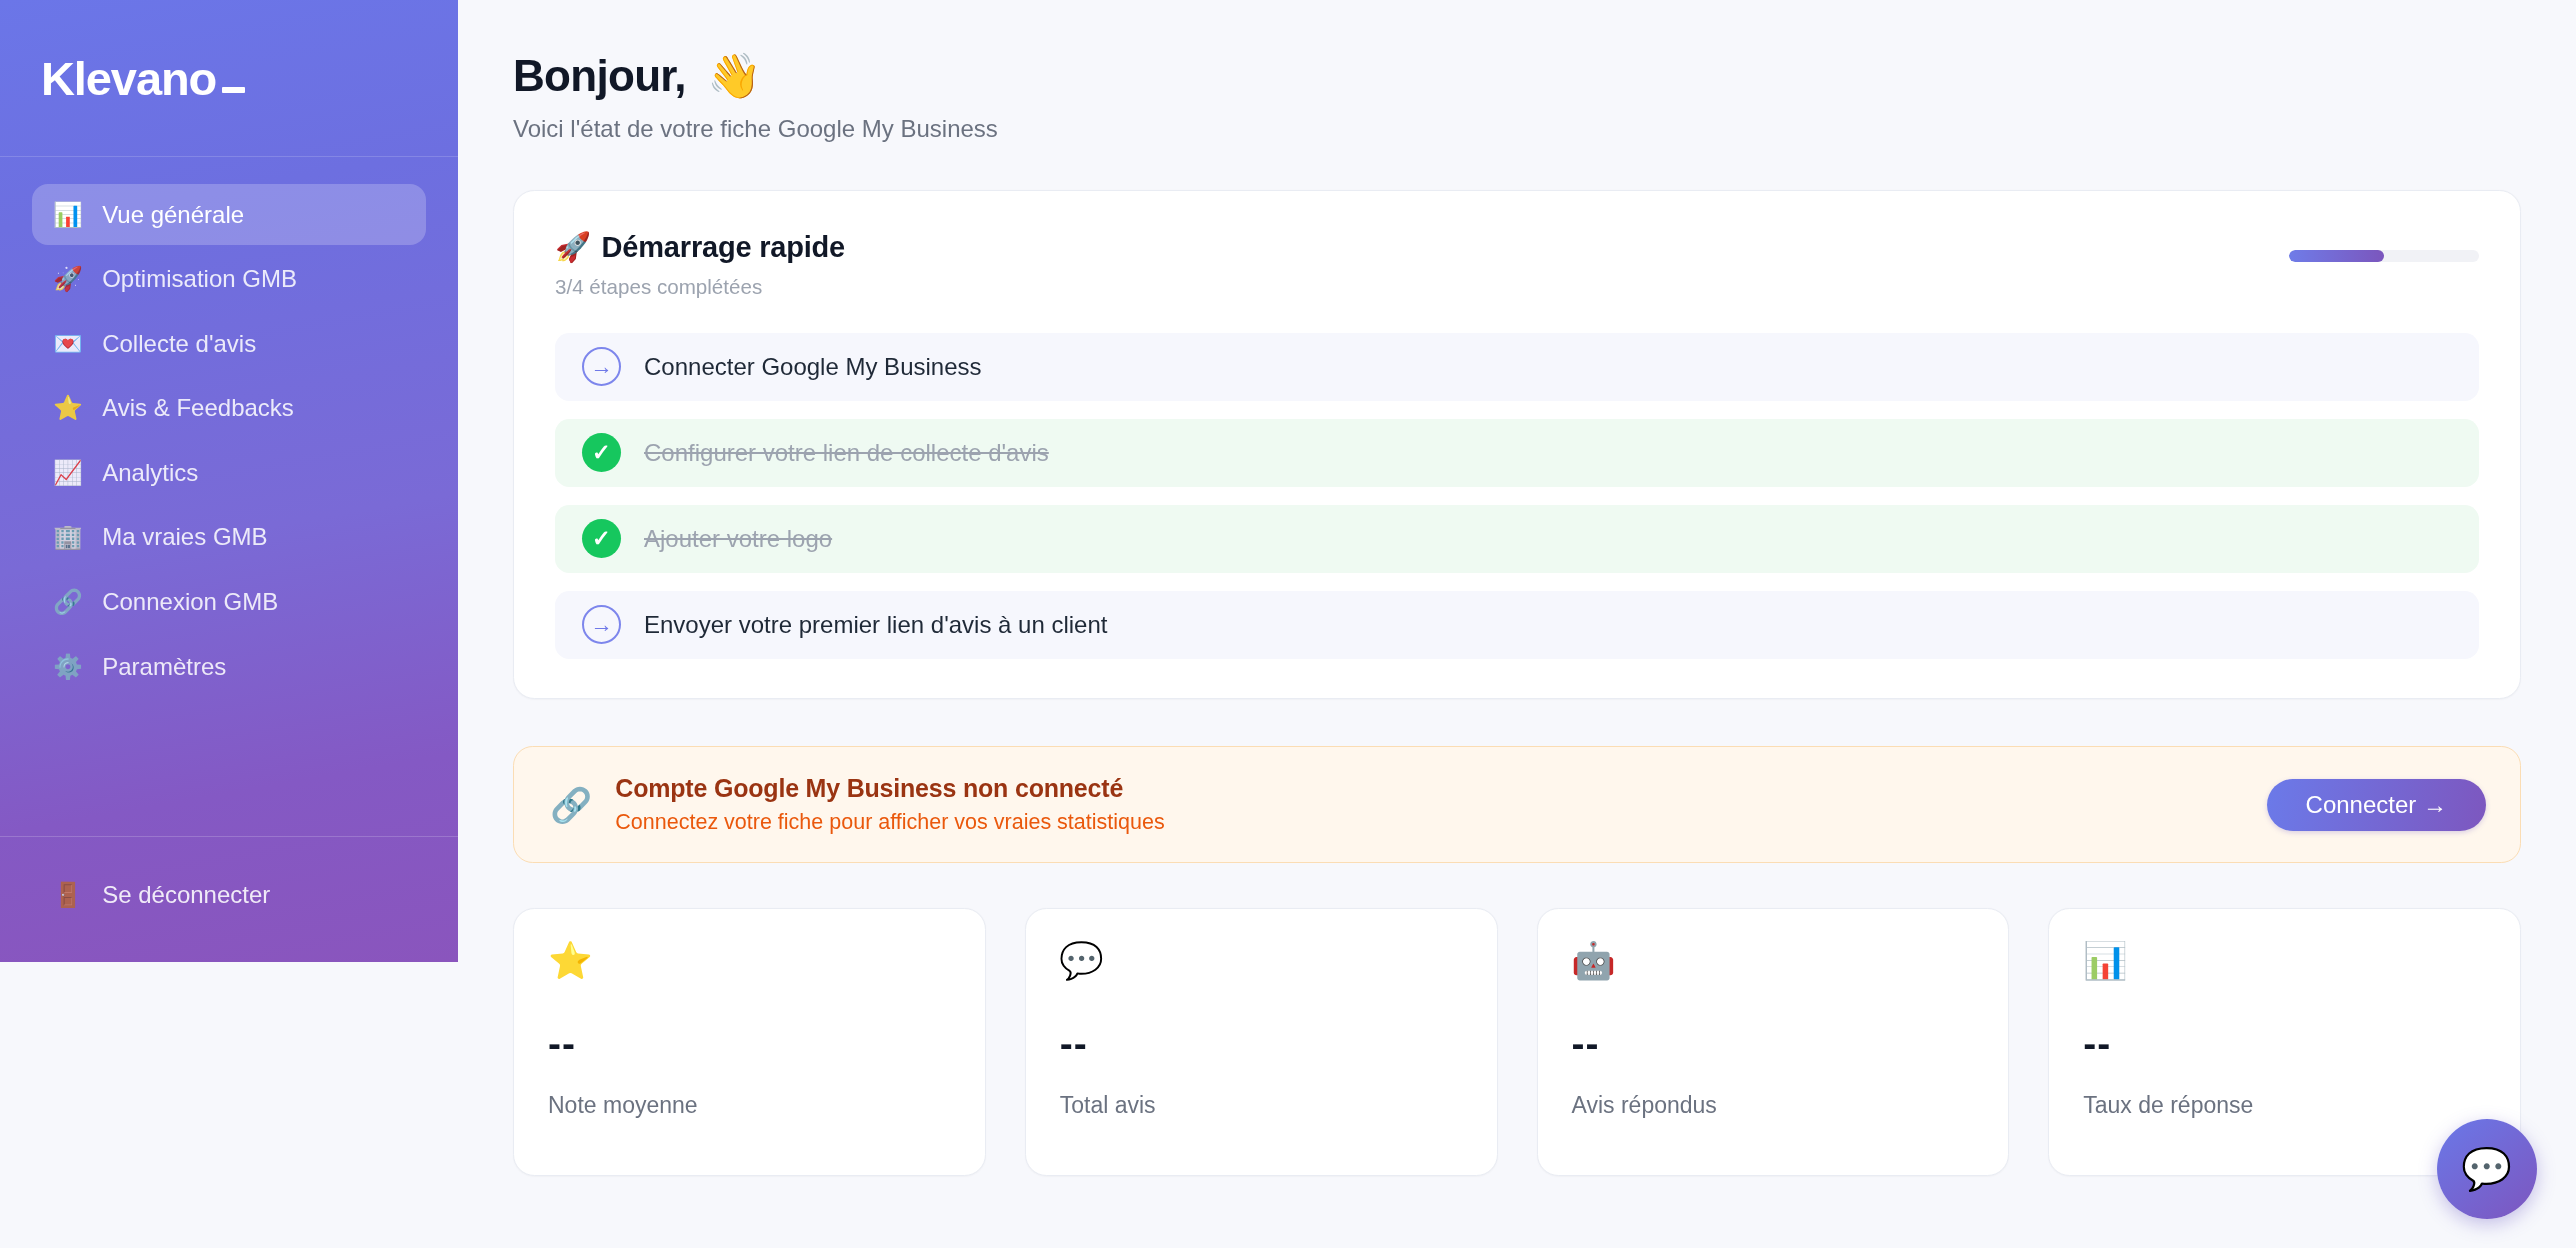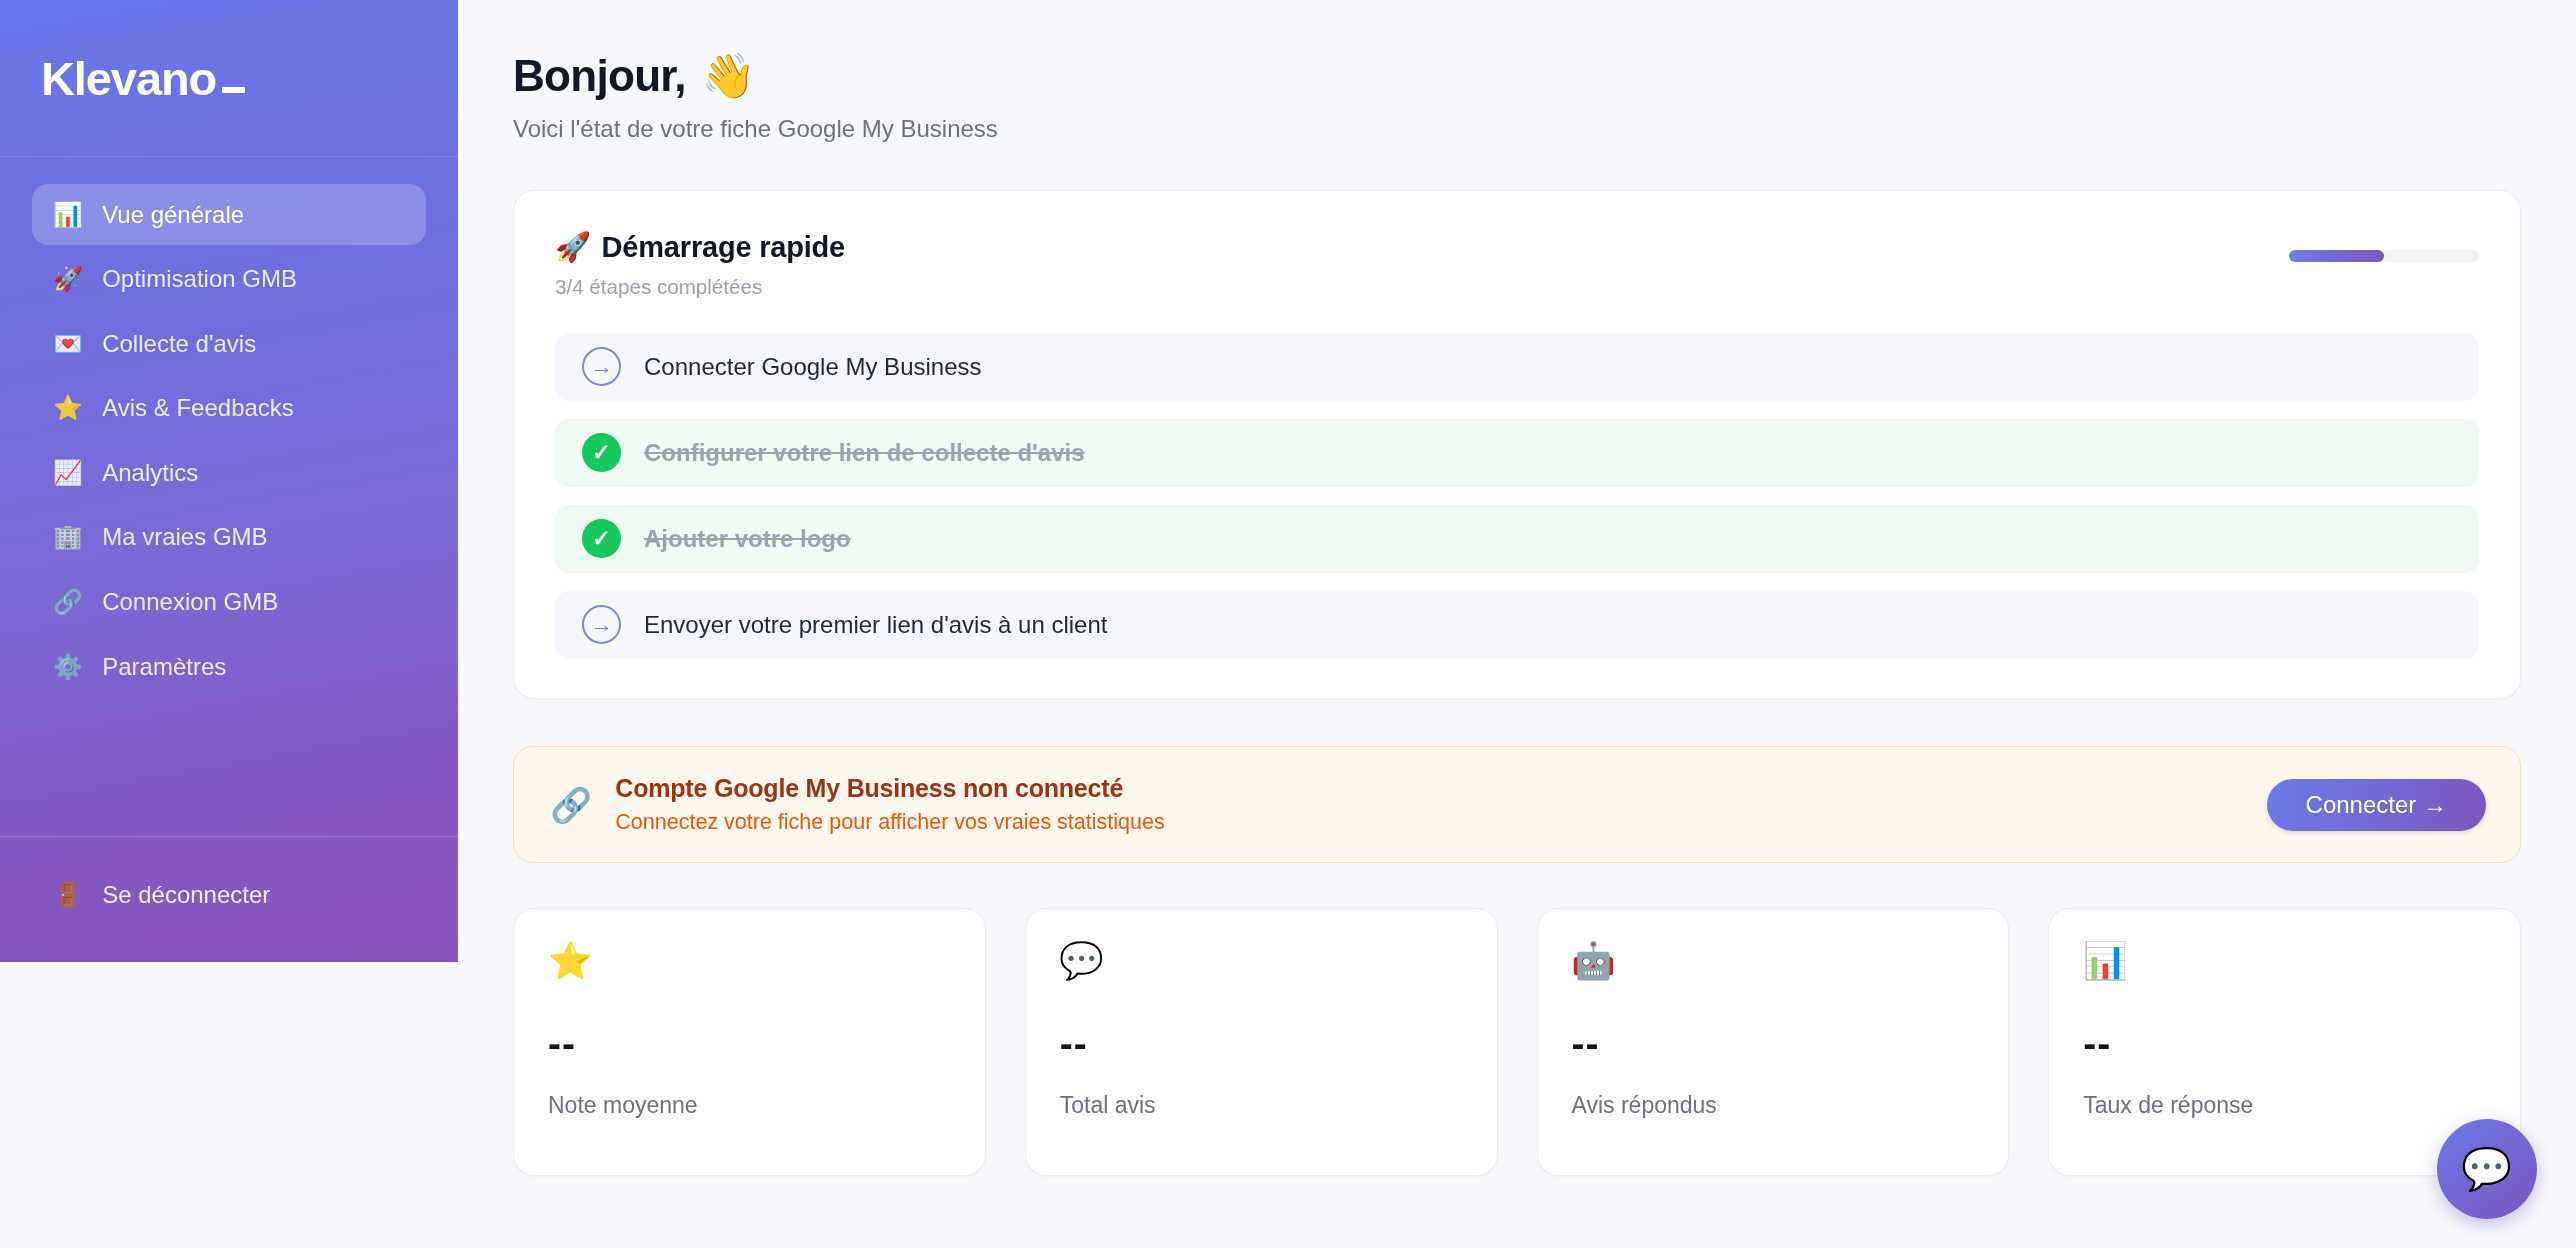--- a/index.html
+++ b/index.html
@@ -124,21 +124,21 @@
   }
 
   #page-title {
     font-size: 44px;
     font-weight: 700;
     color: #111827;
     letter-spacing: -0.7px;
     line-height: 1.2;
     display: flex;
     align-items: flex-end;
-    gap: 16px;
+    gap: 22px;
   }
   #page-subtitle {
     margin-top: 12.5px;
     font-size: 24px;
     color: #6b7280;
     font-weight: 400;
   }
 
   
   #quickstart-card {
@@ -223,21 +223,21 @@
     background: #16c75e;
     color: #ffffff;
     font-size: 22.4px;
     font-weight: 700;
   }
   .check-label { font-size: 24px; color: #1f2937; font-weight: 500; }
   .check-row.done .check-label {
     color: #9ca3af;
     text-decoration: line-through;
     text-decoration-color: #9ca3af;
-    font-weight: 700;
+    font-weight: 400;
   }
 
   
   #alert-banner {
     margin-top: 47px;
     background: #fff7ed;
     border: 1.3px solid #fbddb4;
     border-radius: 19.7px;
     padding: 27px 34px 27px 36px;
     display: flex;

